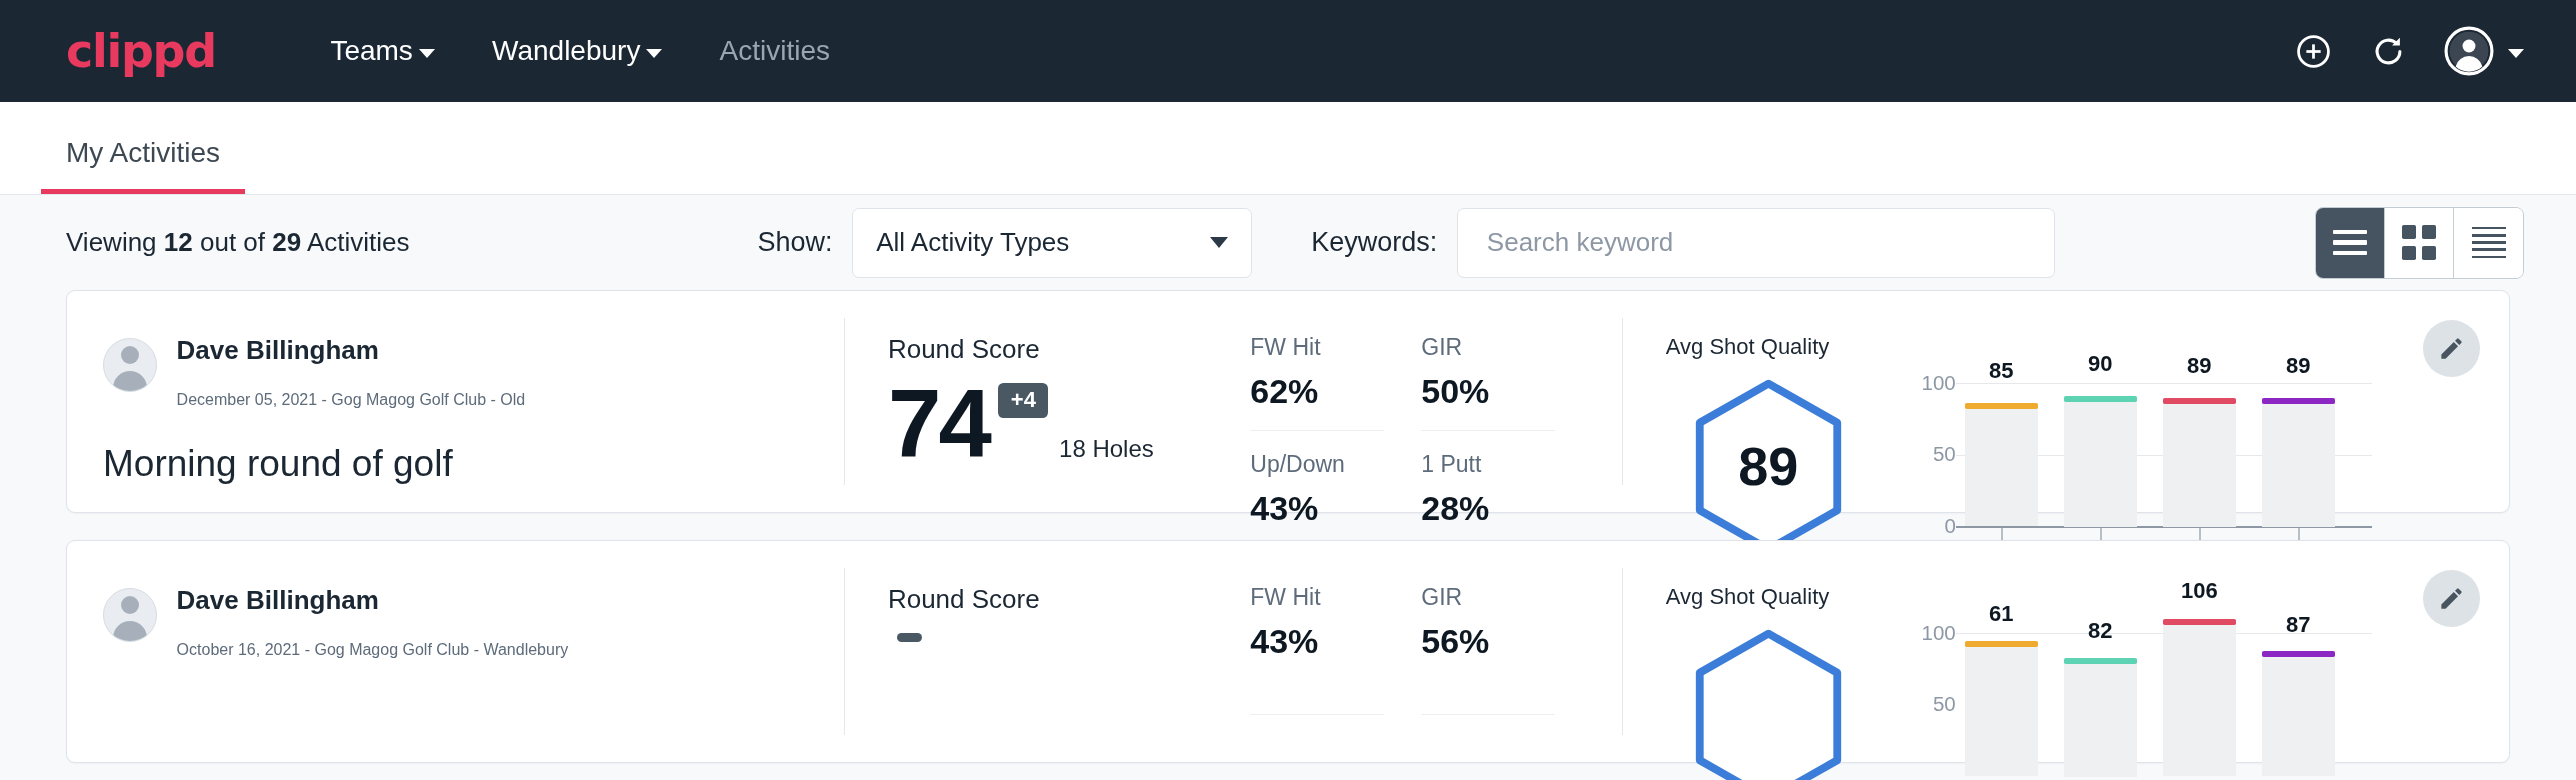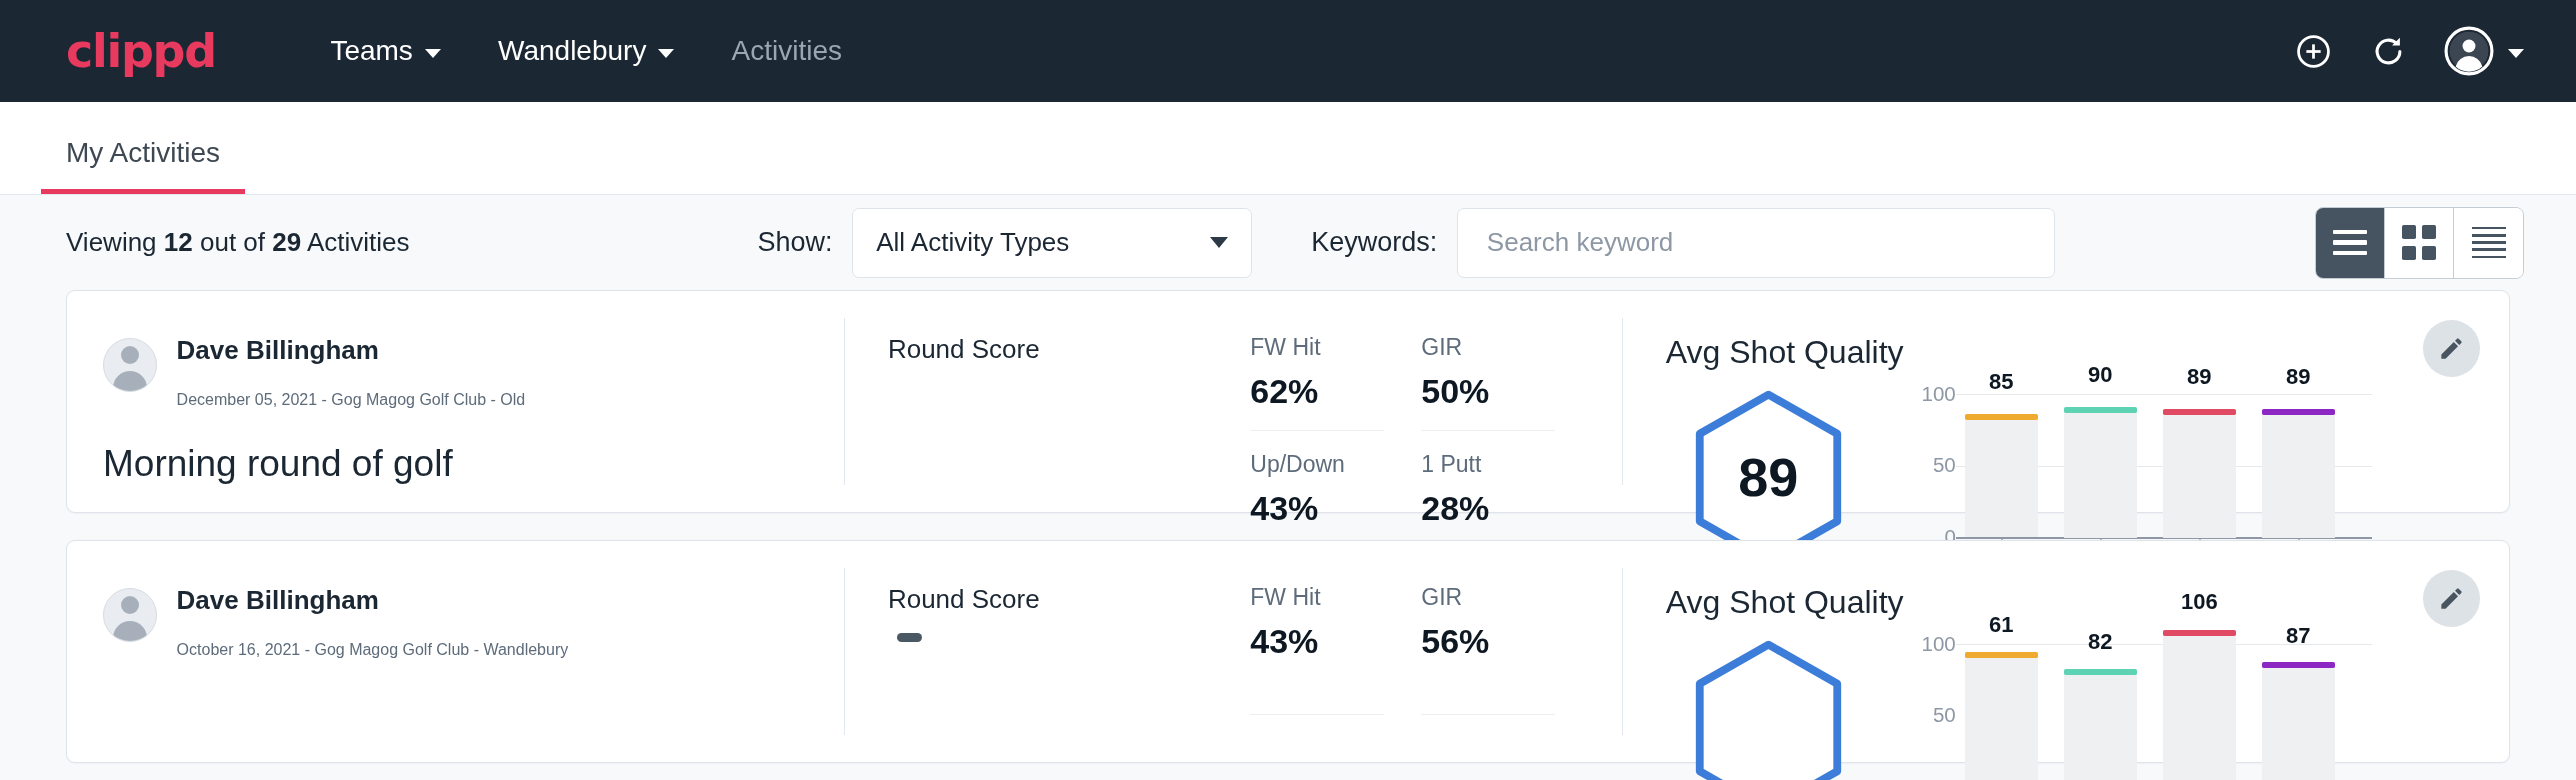--- a/index.html
+++ b/index.html
@@ -23,21 +23,21 @@
     font-size: 46px;
     font-weight: 700;
     color: #e8395f;
     letter-spacing: -1.3px;
     margin-right: 86px;
     line-height: 1;
     font-family: "DejaVu Sans", sans-serif;
   }
   .nav-links { display: flex; align-items: center; gap: 0px; }
   .nav-link {
-    display: flex; align-items: center; gap: 12px;
+    display: flex; align-items: center; gap: 6px;
     color: #ffffff;
     font-size: 28px;
     padding: 9px 28.6px;
     cursor: pointer;
     white-space: nowrap;
   }
   .nav-link.dim { color: #9aa6b2; }
   .chev-down {
     width: 0; height: 0;
     border-left: 8px solid transparent;
@@ -210,21 +210,21 @@
   .stat-cell { padding-bottom: 7.1px; }
   .stat-cell.top { border-bottom: 0.9px solid #eceff2; padding-bottom: 19.6px; margin-bottom: 19.6px; }
   .stat-k { font-size: 23px; color: #5d6b7a; }
   .stat-v { font-size: 34px; font-weight: 700; color: #0e1822; margin-top: 10.7px; }
 
   .col-quality {
     flex: 1;
     padding: 43px 36px 27px 43px;
     display: flex; flex-direction: column;
   }
-  .q-head { font-size: 32px; color: #1b2733; }
+  .q-head { font-size: 22px; color: #1b2733; }
   .q-body { display: flex; align-items: center; margin-top: 3.6px; flex: 1; }
   .hexwrap { width: 205px; display:flex; align-items:center; justify-content:center; position: relative; }
   .hexnum {
     position: absolute;
     font-size: 54px; font-weight: 700; color: #0e1822;
   }
 
   .chart { margin-left: 30px; display: flex; align-items: flex-start; }
   .yaxis {
     width: 55px; height: 143px; position: relative;
@@ -364,20 +364,25 @@
         </div>
       </div>
       <div class="ctitle">Morning round of golf</div>
     </div>
 
     <div class="vdiv"></div>
 
     <div class="col-score">
       <div class="score-left">
         <div class="slabel">Round Score</div>
+        <div class="score-row">
+          <div class="score-num">74</div>
+          <div class="score-badge">+4</div>
+          <div class="score-holes">18 Holes</div>
+        </div>
       </div>
       <div class="stats-grid">
         <div class="stat-cell top">
           <div class="stat-k">FW Hit</div>
           <div class="stat-v">62%</div>
         </div>
         <div class="stat-cell top">
           <div class="stat-k">GIR</div>
           <div class="stat-v">50%</div>
         </div>

